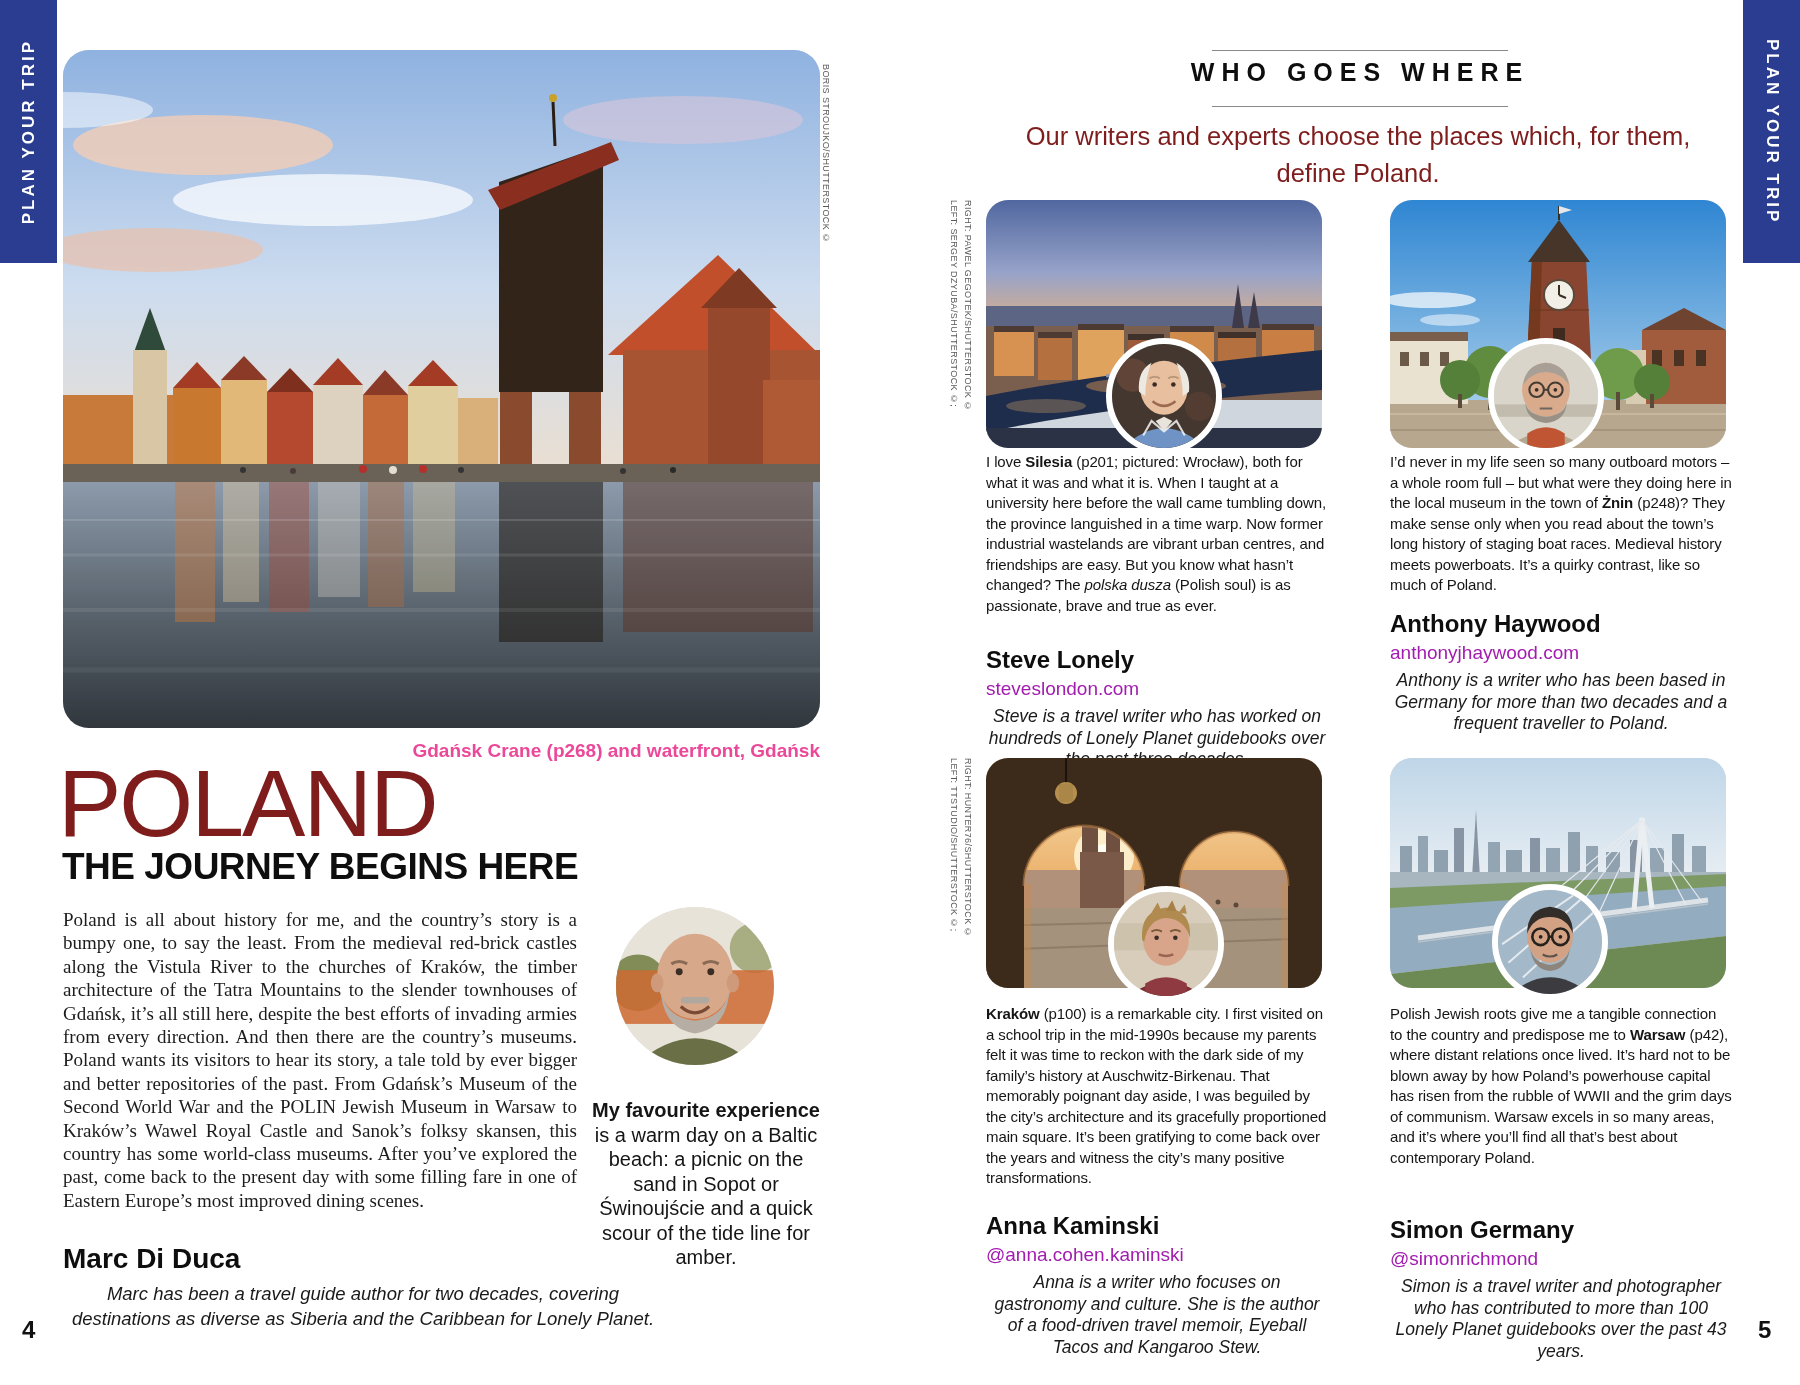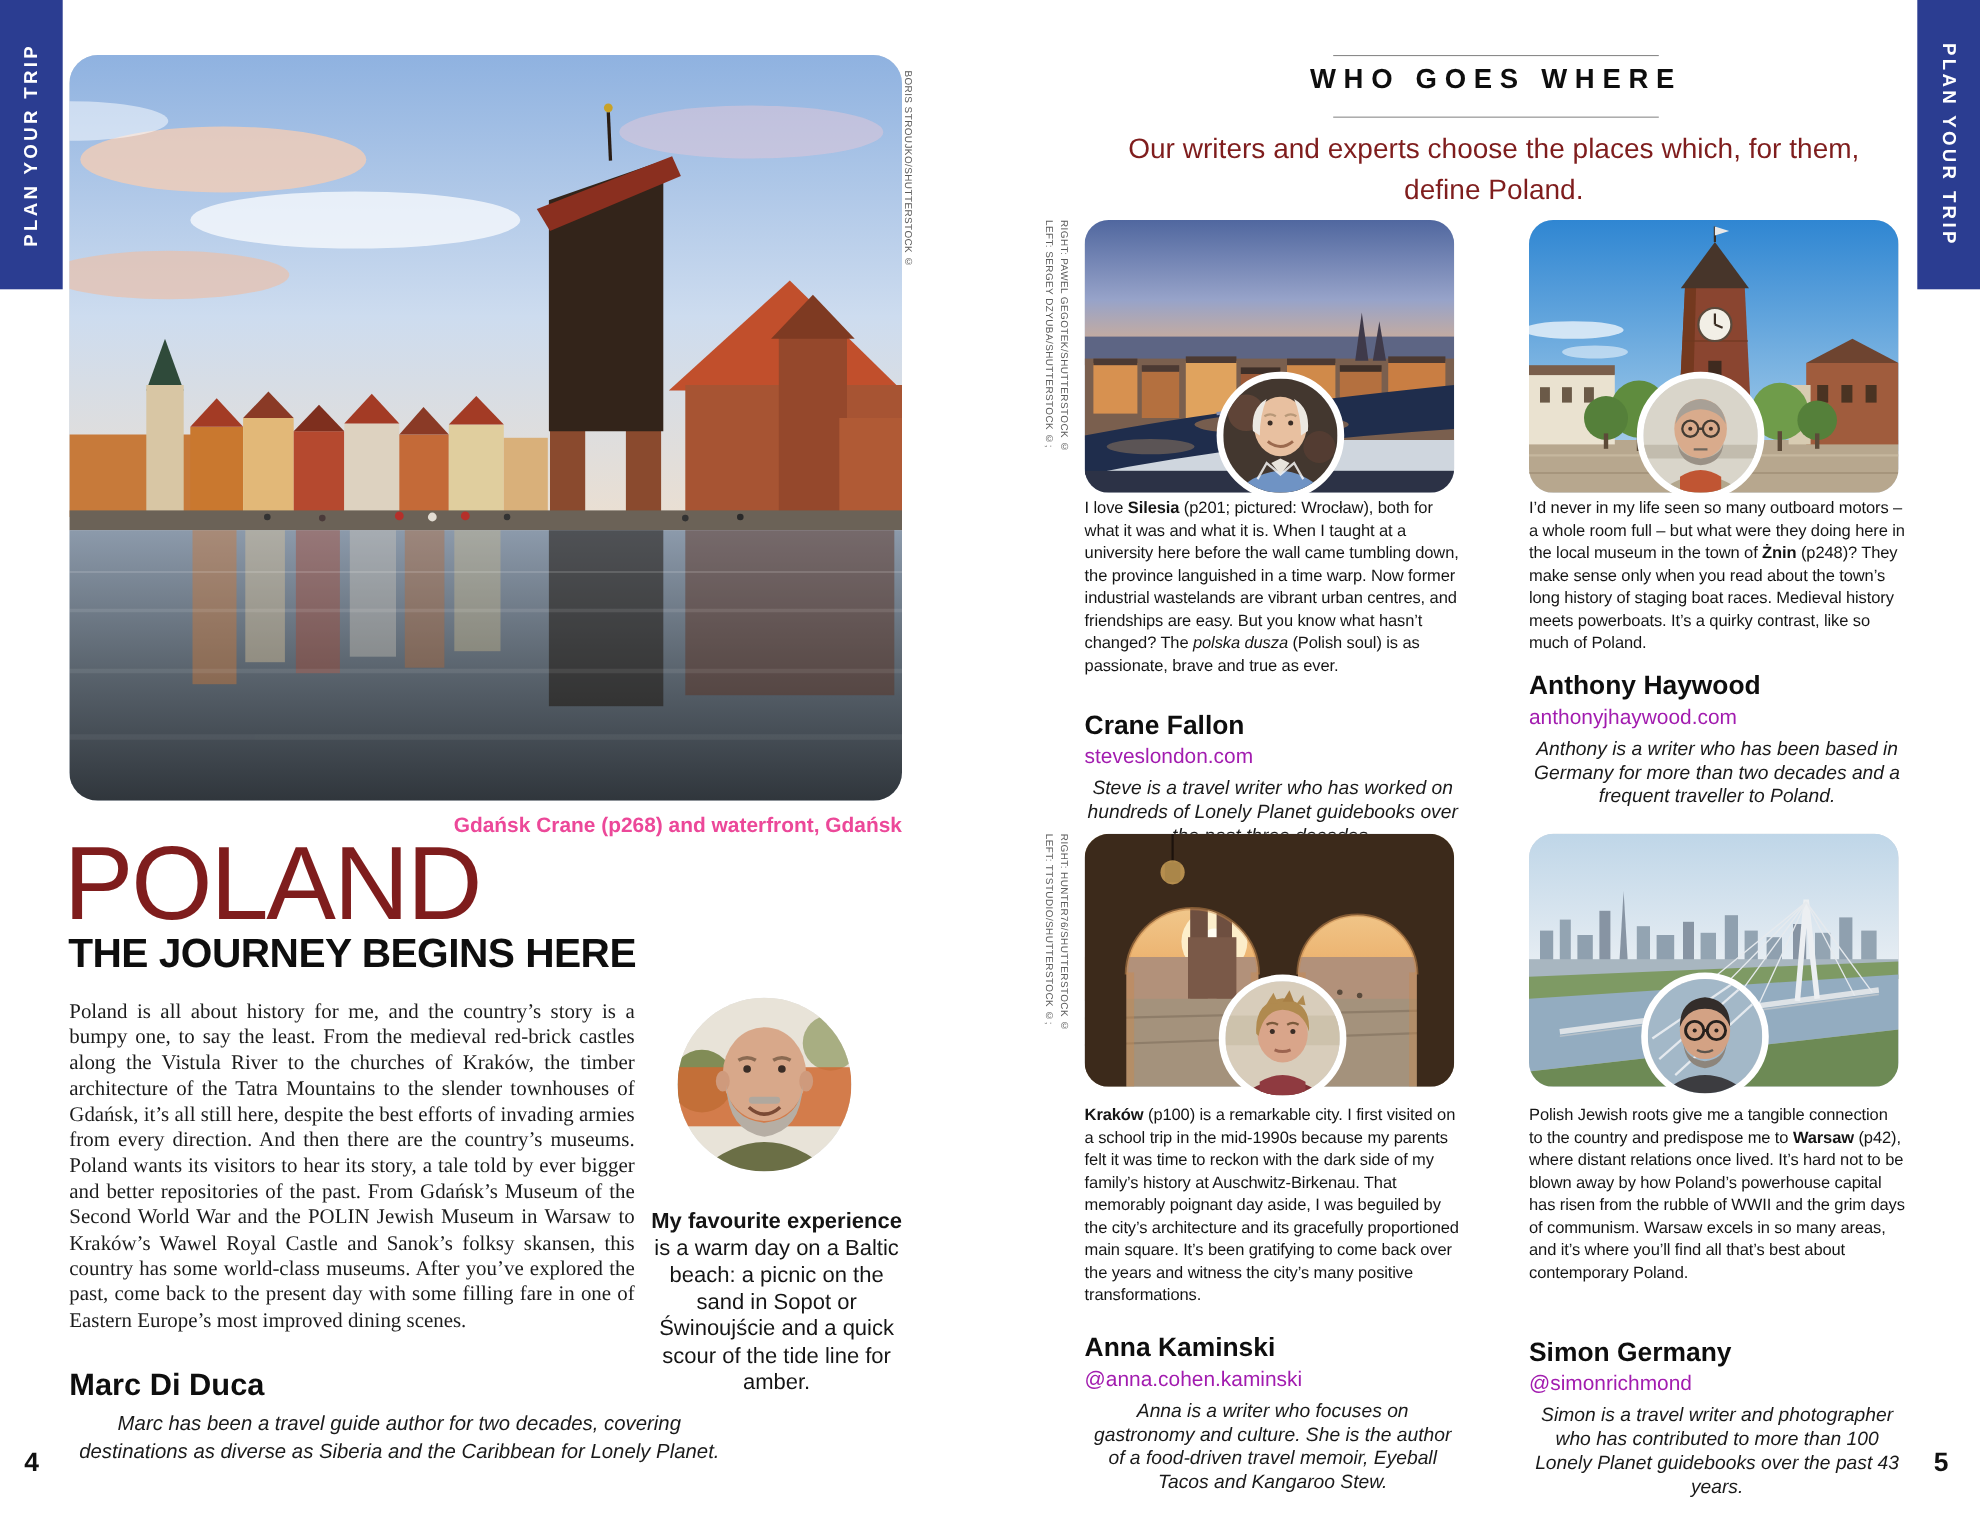--- a/index.html
+++ b/index.html
@@ -226,21 +226,21 @@
       <path d="M26,46 Q24,26 38,18 Q32,32 32,50 Z" fill="#ece8e2"></path>
       <path d="M74,46 Q76,26 62,18 Q68,32 68,50 Z" fill="#ece8e2"></path>
       <circle cx="41" cy="39" r="2.2" fill="#3a2d26"></circle>
         <circle cx="59" cy="39" r="2.2" fill="#3a2d26"></circle>
       <path d="M39,55 Q50,64 61,55" stroke="#9c6a4e" fill="none" stroke-width="2.5"></path>
       <path d="M36,33 Q41,30 46,33" stroke="#b89878" fill="none" stroke-width="2"></path>
       <path d="M54,33 Q59,30 64,33" stroke="#b89878" fill="none" stroke-width="2"></path>
     </svg>
   </div>
   <div class="abs wtext" style="left:986px;top:452px;width:342px;"><span>I love </span><span class="rb">Silesia</span><span> (p201; pictured: Wrocław), both for what it was and what it is. When I taught at a university here before the wall came tumbling down, the province languished in a time warp. Now former industrial wastelands are vibrant urban centres, and friendships are easy. But you know what hasn’t changed? The </span><span class="ri">polska dusza</span><span> (Polish soul) is as passionate, brave and true as ever.</span></div>
-  <div class="abs wname" style="left:986px;top:646px;">Crane Fallon</div>
+  <div class="abs wname" style="left:986px;top:646px;">Steve Lonely</div>
   <a class="abs wlink" style="left:986px;top:678px;" href="#">steveslondon.com</a>
   <div class="abs bio" style="left:986px;top:706px;width:342px;">Steve is a travel writer who has worked on hundreds of Lonely Planet guidebooks over the past three decades.</div>
 
   <div class="abs photo" style="left:1390px;top:200px;width:336px;height:248px;">
     <svg viewBox="0 0 336 248" preserveAspectRatio="none">
       <defs>
           <linearGradient id="zsk" x1="0" y1="0" x2="0" y2="1">
         <stop offset="0" stop-color="#2f86d2"></stop>
             <stop offset="1" stop-color="#a6cdea"></stop>
       </linearGradient>

